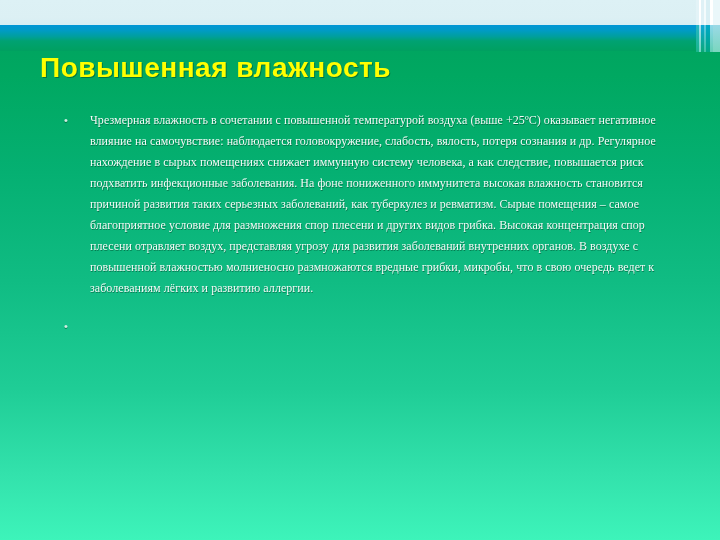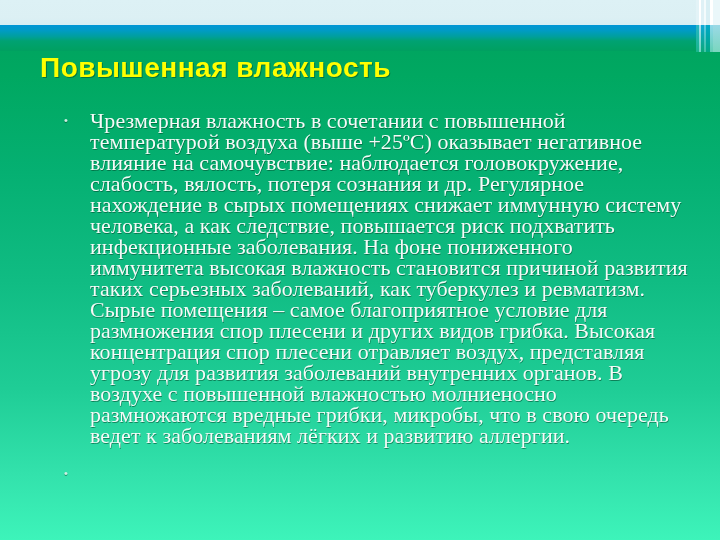--- a/index.html
+++ b/index.html
@@ -62,21 +62,21 @@
   .bullet-row{display:flex;align-items:flex-start;}
   .bullet{
     flex:0 0 auto;width:26px;
     color:#cfeee2;font-size:11px;line-height:21px;
     text-align:left;padding-left:6px;
     text-shadow:0 1px 0 rgba(0,60,30,0.5);
   }
   .para{
     flex:1 1 auto;
     font-family:"Liberation Serif", serif;
-    font-size:22px;line-height:21px;
+    font-size:12px;line-height:21px;
     color:#f4fbf8;
     text-shadow:0.5px 0.8px 0 rgba(0,70,40,0.55);
     text-align:left;
     letter-spacing:0.05px;
   }
   .bullet-row.empty{margin-top:17px;}
   .bullet-row.empty .para{min-height:21px;}
 </style>
 </head>
 <body>

